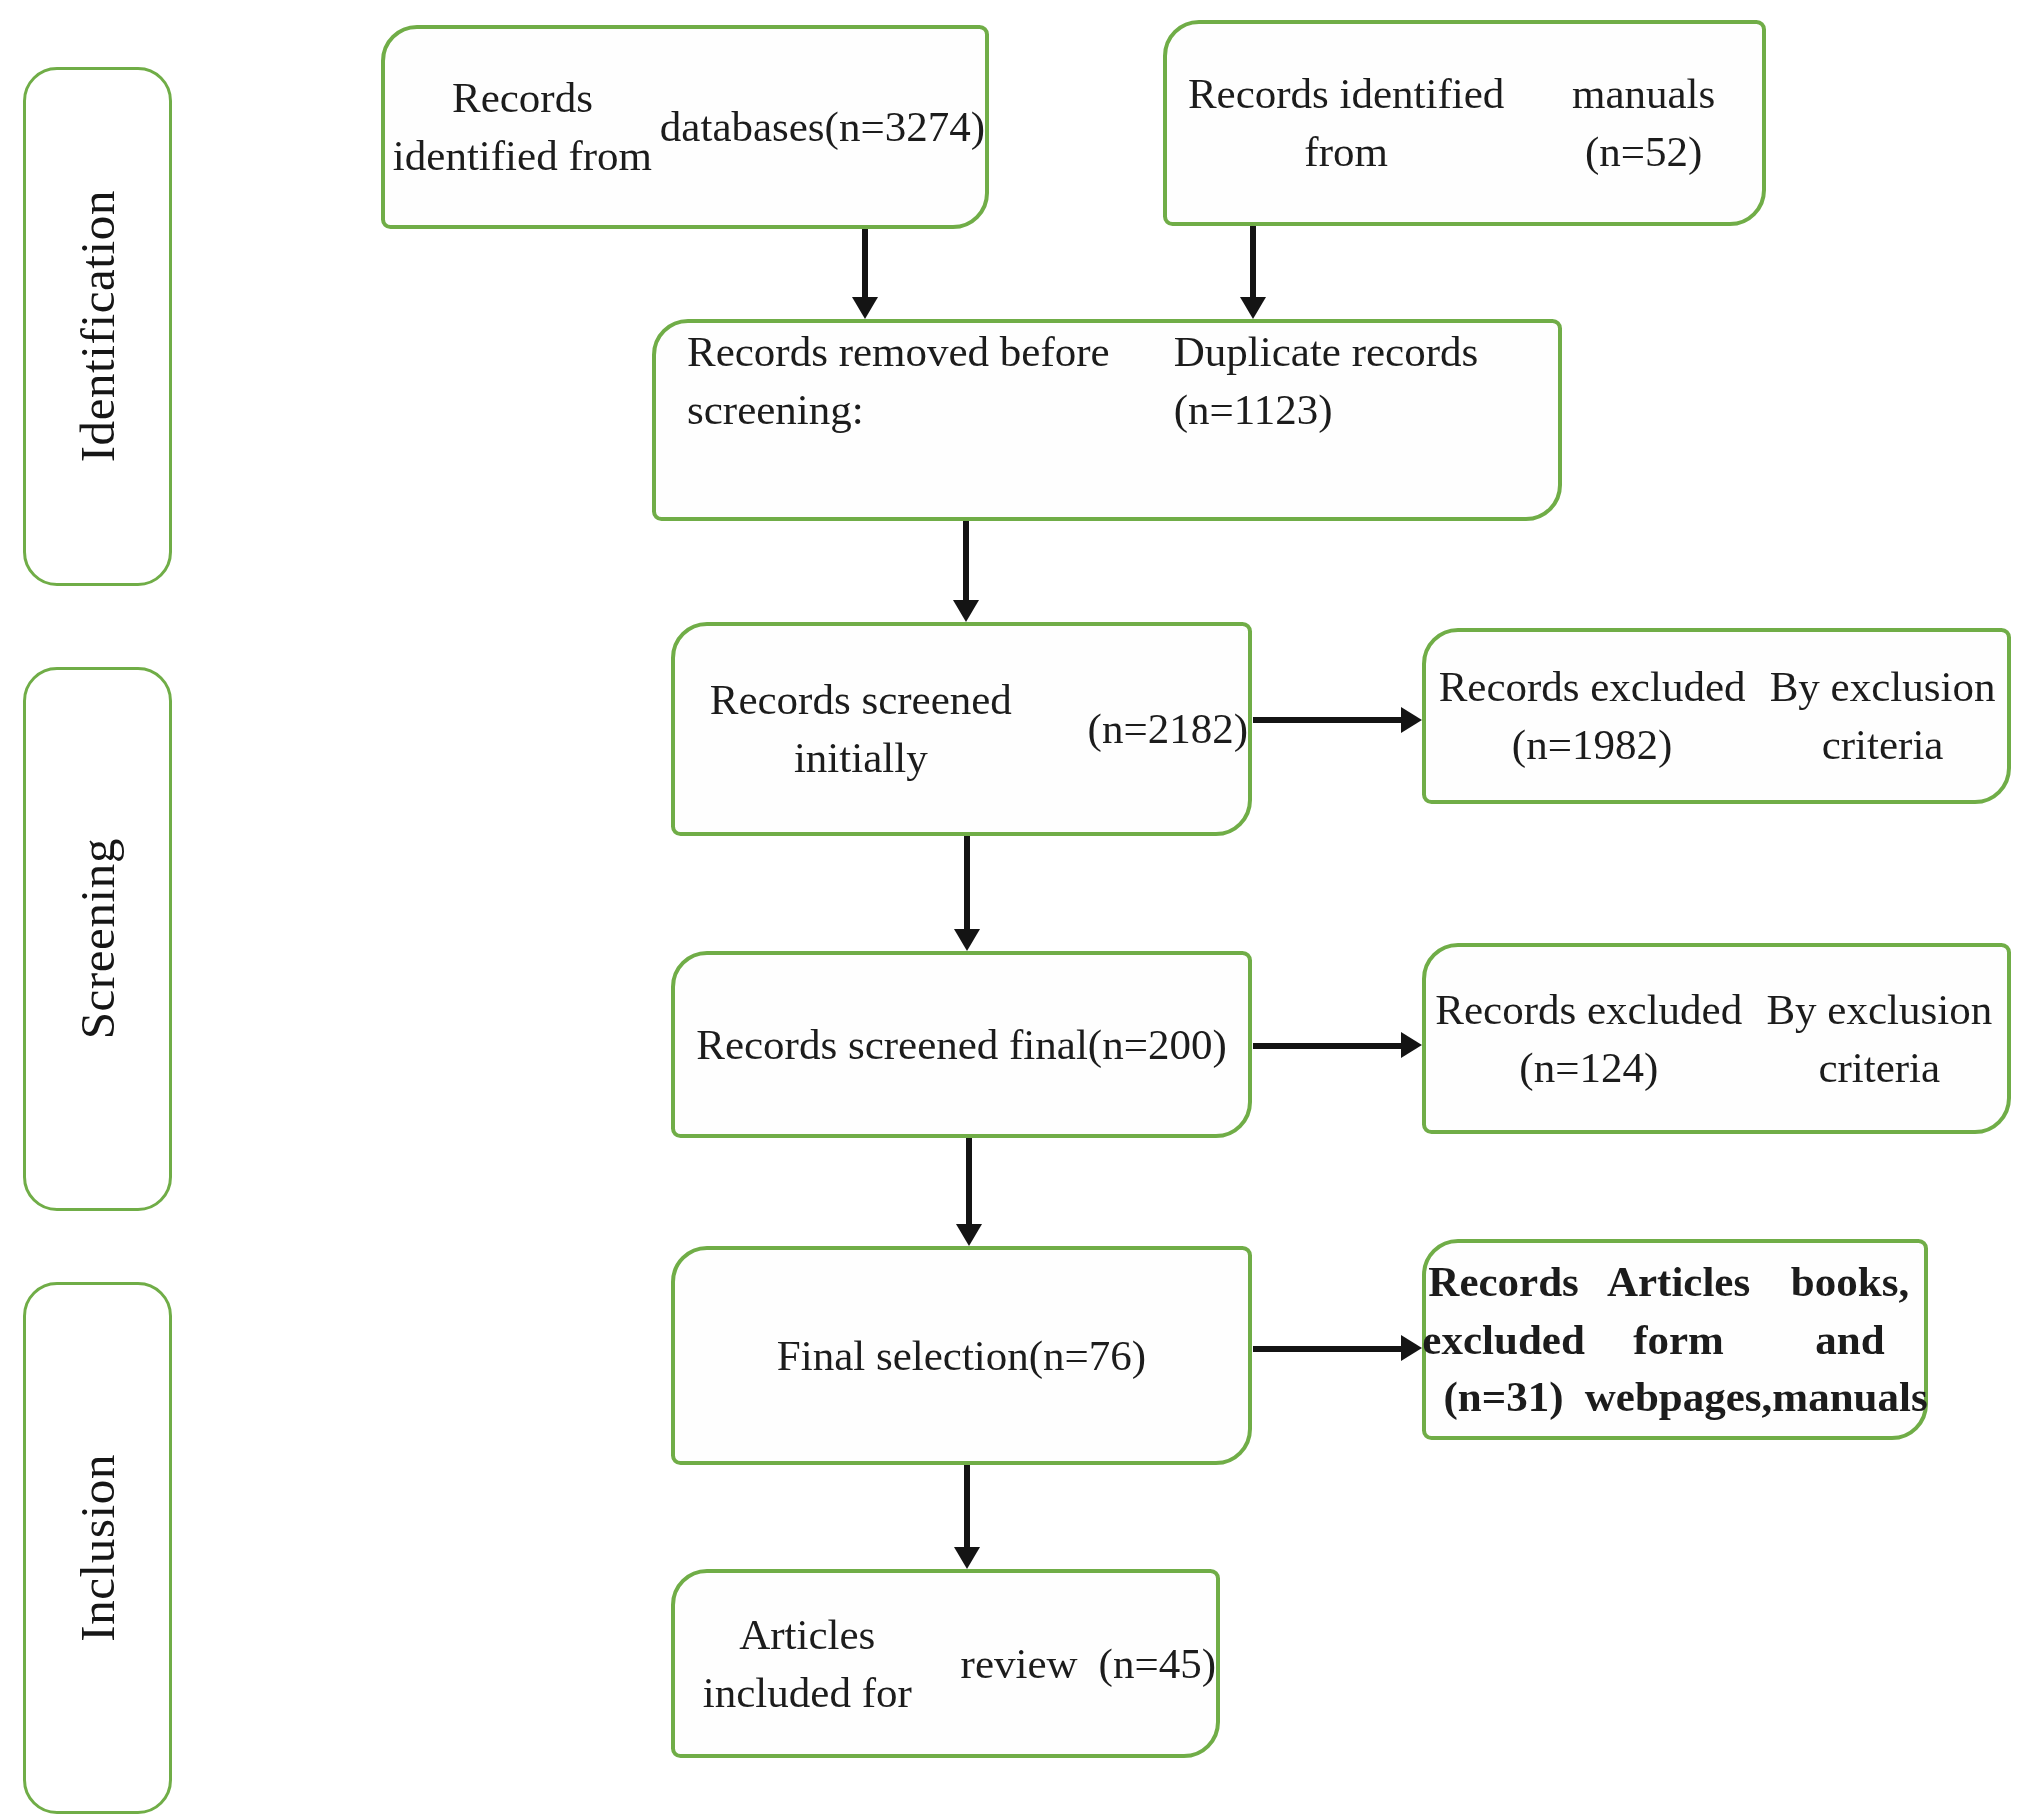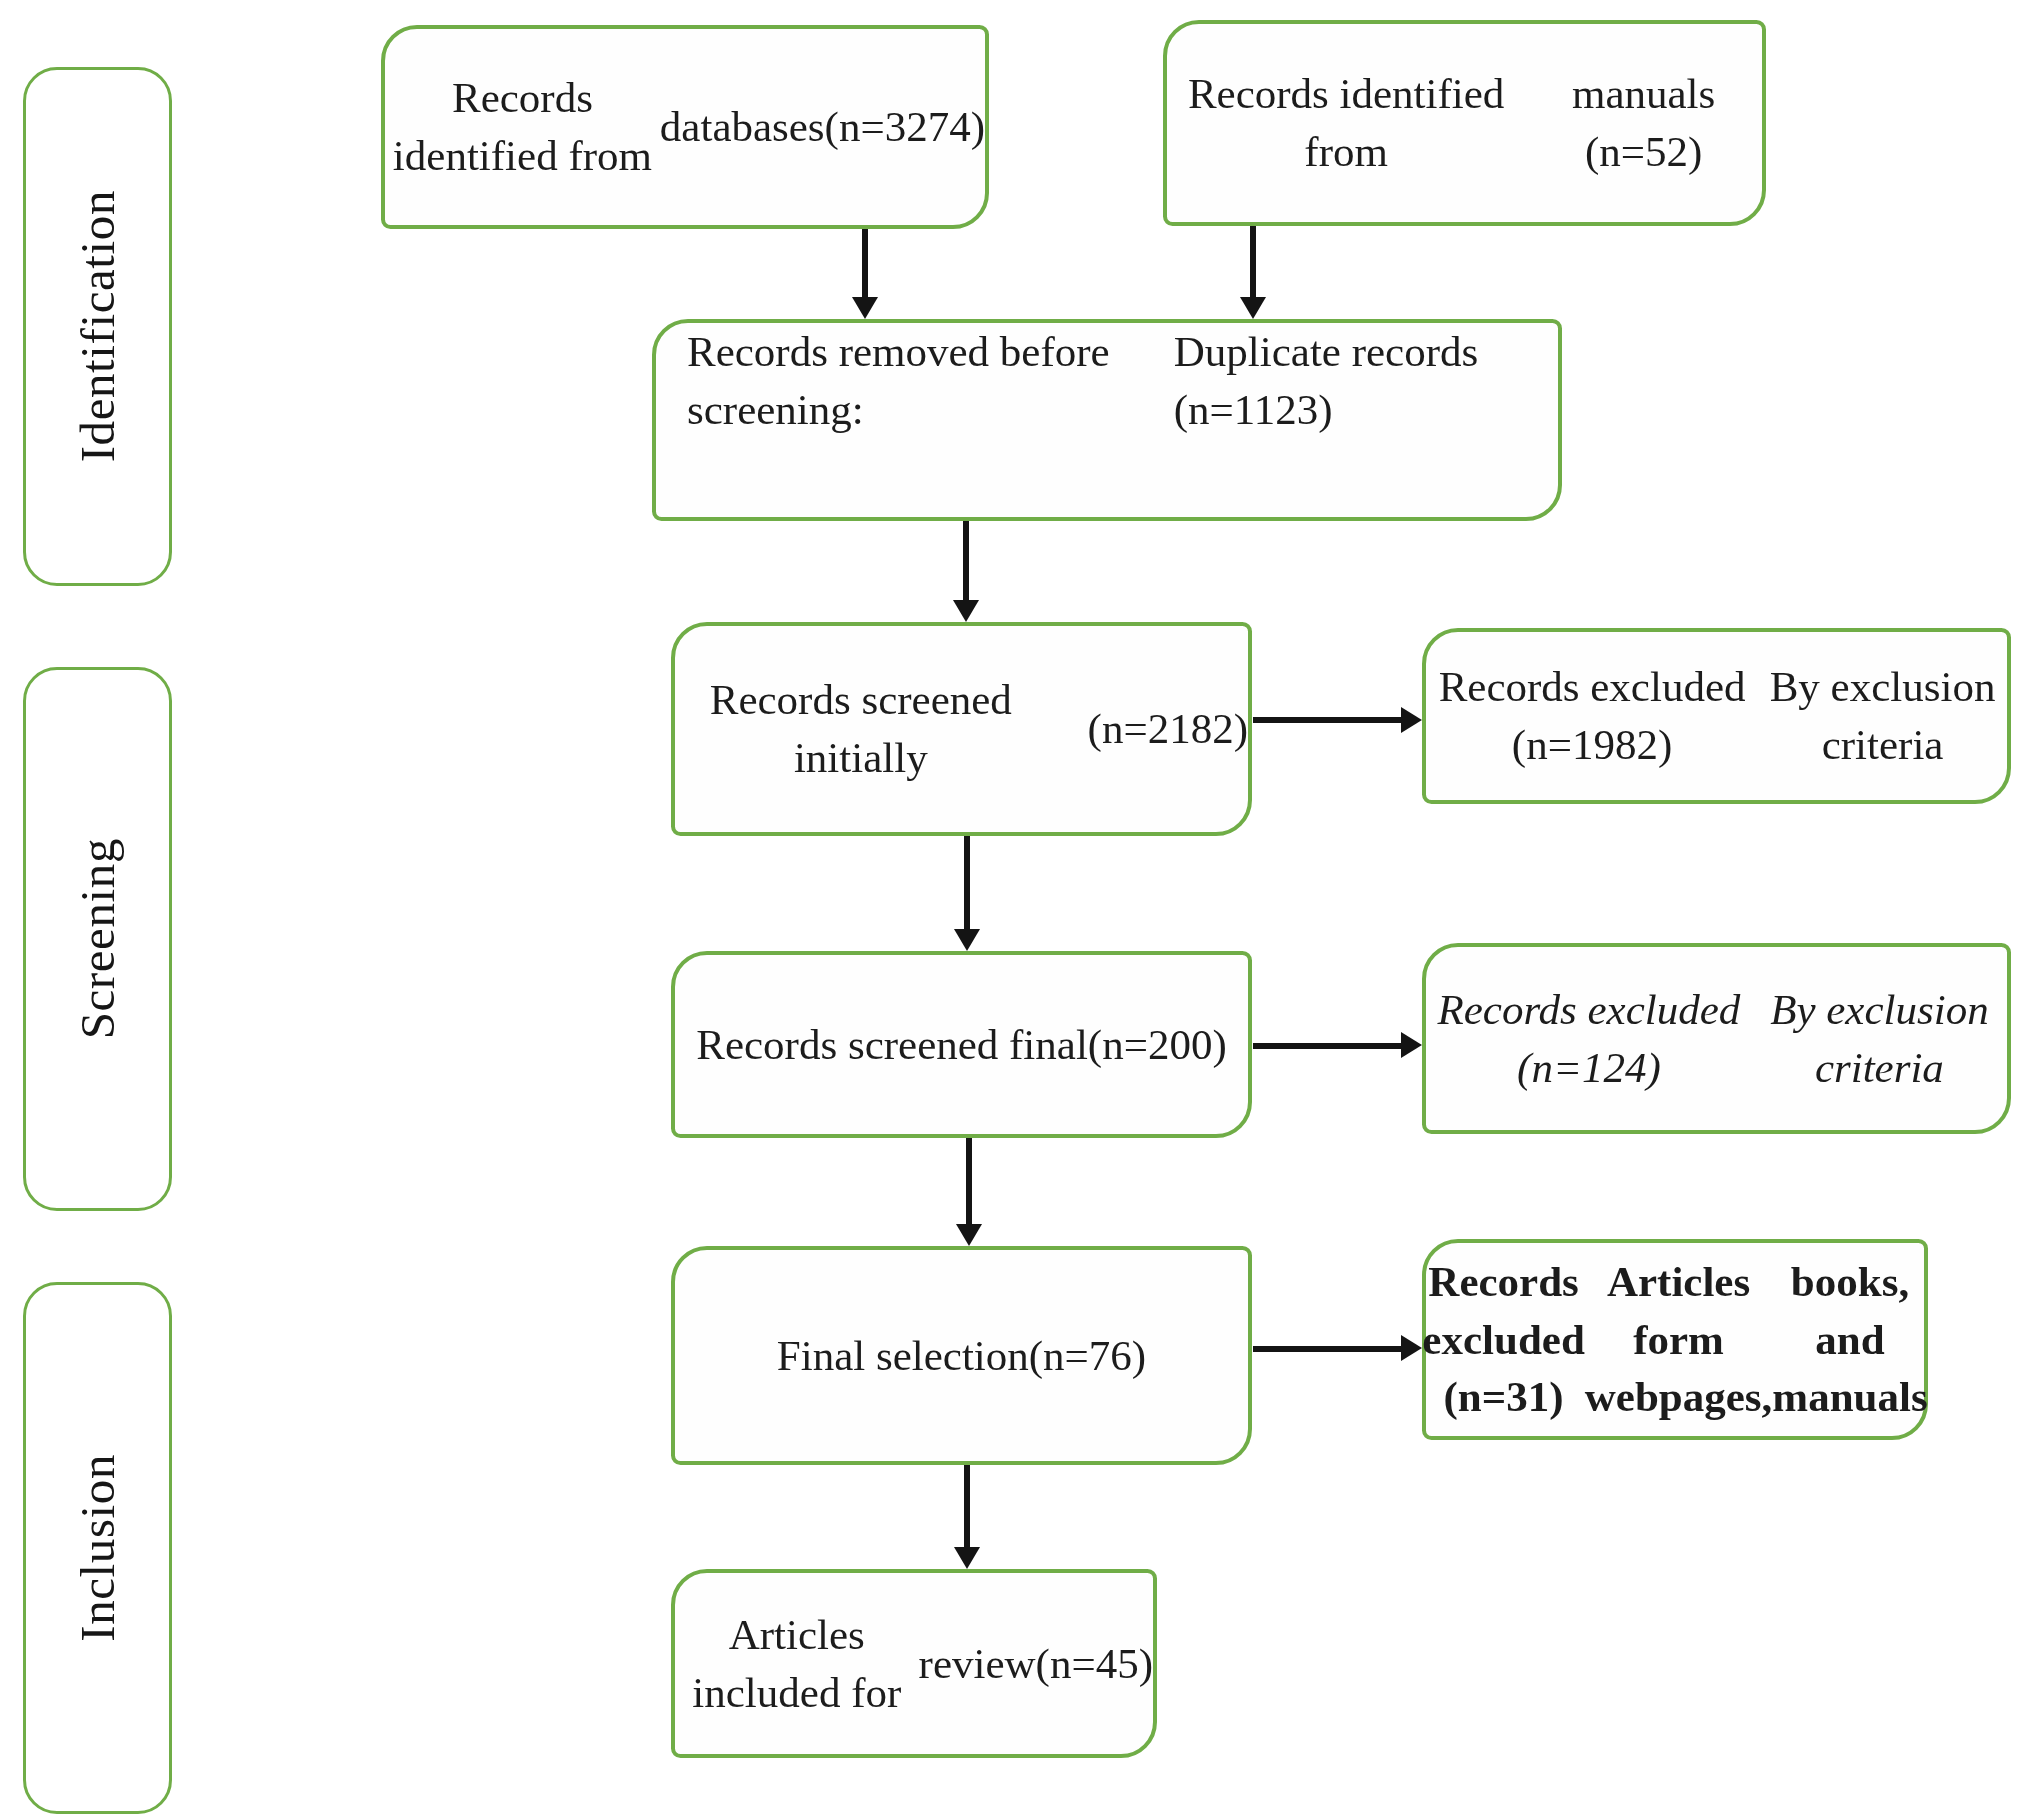--- a/index.html
+++ b/index.html
@@ -58,24 +58,24 @@
   .flow-box .ln { display: block; }
 
   #box-db               { left: 381px;  top: 25px;   width: 608px; height: 204px; }
   #box-web              { left: 1163px; top: 19.6px;   width: 603px; height: 206px; }
   #box-removed          { left: 652px; top: 319px;  width: 910px; height: 202px;
                           align-items: flex-start; text-align: left;
                           padding-left: 31px; padding-right: 6px; }
   #box-screened-initial { left: 671px; top: 622px; width: 581px;  height: 214px; gap: 41px; }
   #box-excl1            { left: 1422px; top: 628px; width: 589px;  height: 176px; }
   #box-screened-final   { left: 671px; top: 951px; width: 581px;  height: 187px; }
-  #box-excl2            { left: 1422px; top: 943px; width: 589px;  height: 191px; font-style: italic; }
+  #box-excl2            { left: 1422px; top: 943px; width: 589px;  height: 191px; }
   #box-final            { left: 671px; top: 1246px; width: 581px;  height: 219px; }
   #box-excl3            { left: 1422px; top: 1239px; width: 506px;  height: 201px; font-weight: bold; }
-  #box-included         { left: 671px; top: 1569px; width: 486px;  height: 189px; }
+  #box-included         { left: 671px; top: 1569px; width: 549px;  height: 189px; gap: 21px; }
 
   
   .vshaft {
     position: absolute;
     width: 6px;
     background: #141414;
   }
   .vhead {
     position: absolute;
     width: 0; height: 0;

